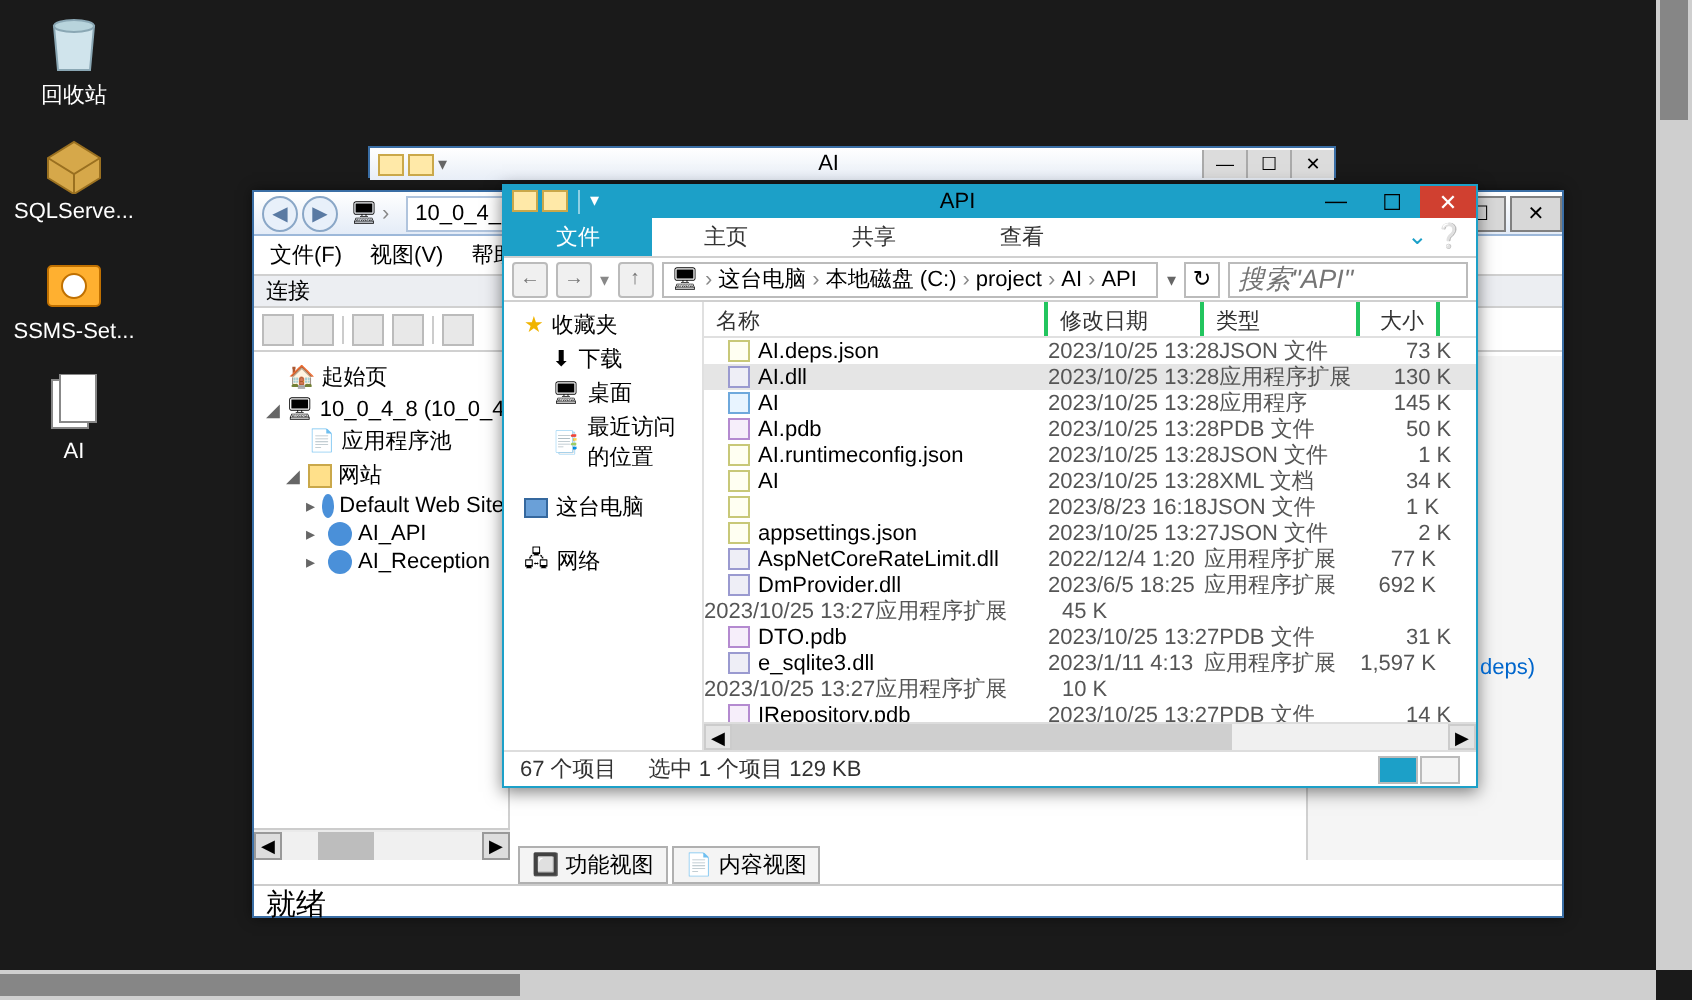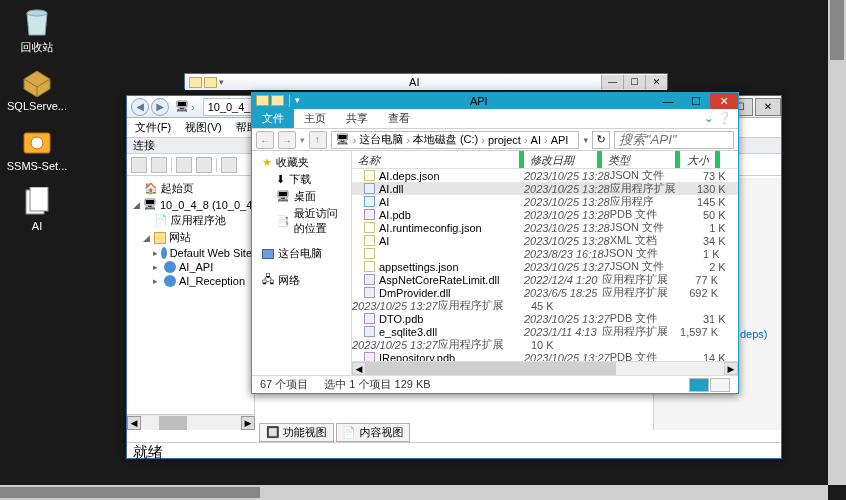--- a/index.html
+++ b/index.html
@@ -64,43 +64,43 @@
   .api-title .ico{display:flex;gap:2px;padding:0 4px;}
   .api-title .fld{width:13px;height:11px;background:#ffe9a8;border:1px solid #caa84a;}
   .api-title .sep{width:1px;height:12px;background:rgba(255,255,255,.5);margin:0 3px;}
   .api-title .ttl{flex:1;text-align:center;font-size:11px;color:#000;}
   .api-title .ctl{display:flex;height:100%;}
   .api-title .ctl div{width:28px;display:flex;align-items:center;justify-content:center;font-size:11px;color:#000;}
   .api-title .ctl .min{background:#1ca0c8;}
   .api-title .ctl .max{background:#1ca0c8;}
   .api-title .ctl .close{background:#d04030;color:#fff;}
   .api-ribbon { height:20px; border-bottom:1px solid #d0d0d0; display:flex; font-size:11px; }
-  .api-ribbon .rtab{padding:2px 10px;color:#333;}
+  .api-ribbon .rtab{padding:2px 26px;color:#333;}
   .api-ribbon .rtab.active{background:#1ca0c8;color:#fff;}
   .api-addr { height:22px; border-bottom:1px solid #d0d0d0; display:flex; align-items:center; font-size:11px; padding:0 4px; gap:4px;}
   .api-addr .navbtn{width:18px;height:18px;border:1px solid #bbb;border-radius:2px;background:#f0f0f0;display:flex;align-items:center;justify-content:center;font-size:10px;color:#777;}
   .api-addr .crumbs{flex:1;height:18px;border:1px solid #bbb;display:flex;align-items:center;padding:0 4px;gap:3px;color:#000;}
   .api-addr .crumbs .sep{color:#888;}
   .api-addr .refresh{width:18px;height:18px;border:1px solid #bbb;display:flex;align-items:center;justify-content:center;font-size:11px;}
   .api-addr .search{width:120px;height:18px;border:1px solid #bbb;padding:0 4px;color:#888;font-style:italic;}
   .api-body { position:absolute; top:58px; left:0; right:0; bottom:18px; display:flex; }
   .api-nav { width:100px; border-right:1px solid #e0e0e0; font-size:11px; padding:3px 0; color:#000;}
   .api-nav .grp{padding:1px 4px 1px 10px;display:flex;align-items:center;gap:4px;}
   .api-nav .sub{padding-left:24px;}
   .api-nav .star{color:#f0b400;}
   .api-nav .pc{width:12px;height:10px;background:#6aa0d8;border:1px solid #35689e;}
   .api-list { flex:1; position:relative; overflow:hidden; font-size:11px; }
   .api-list .hdr{height:18px;border-bottom:1px solid #e0e0e0;display:flex;color:#333;}
-  .api-list .hdr div{padding:2px 6px;border-right:5px solid #22c55e;font-style:italic;}
+  .api-list .hdr div{padding:2px 6px;border-right:2px solid #22c55e;}
   .col-name{flex:0 0 172px;} .col-date{flex:0 0 78px;} .col-type{flex:0 0 78px;} .col-size{flex:0 0 40px;text-align:right;}
   .api-list .rows{position:absolute;top:18px;left:0;right:0;bottom:14px;overflow:hidden;}
   .row{display:flex;height:13px;align-items:center;color:#000;}
   .row.sel{background:#e5e5e5;}
   .row .cname{flex:0 0 172px;padding-left:12px;display:flex;align-items:center;gap:4px;white-space:nowrap;}
-  .row .cdate{flex:0 0 78px;color:#555;white-space:nowrap;font-style:italic;}
+  .row .cdate{flex:0 0 78px;color:#555;white-space:nowrap;}
   .row .ctype{flex:0 0 78px;color:#555;white-space:nowrap;}
   .row .csize{flex:0 0 40px;text-align:right;color:#555;white-space:nowrap;padding-right:2px;}
   .fico{width:11px;height:11px;background:#fff;border:1px solid #aaa;position:relative;flex:0 0 11px;}
   .fico.dll{background:#eeeef6;border-color:#9a9ad0;}
   .fico.json{background:#fffff2;border-color:#c8c878;}
   .fico.pdb{background:#f6eefa;border-color:#b48ad0;}
   .fico.exe{background:#e8f4ff;border-color:#6ea8dc;}
   .api-list .hbar{position:absolute;left:0;right:0;bottom:0;height:14px;background:#f0f0f0;border-top:1px solid #ddd;display:flex;}
   .api-list .hbar .ar{width:14px;border:1px solid #ccc;background:#e4e4e4;font-size:9px;display:flex;align-items:center;justify-content:center;}
   .api-list .hbar .trk{flex:1;position:relative;}

